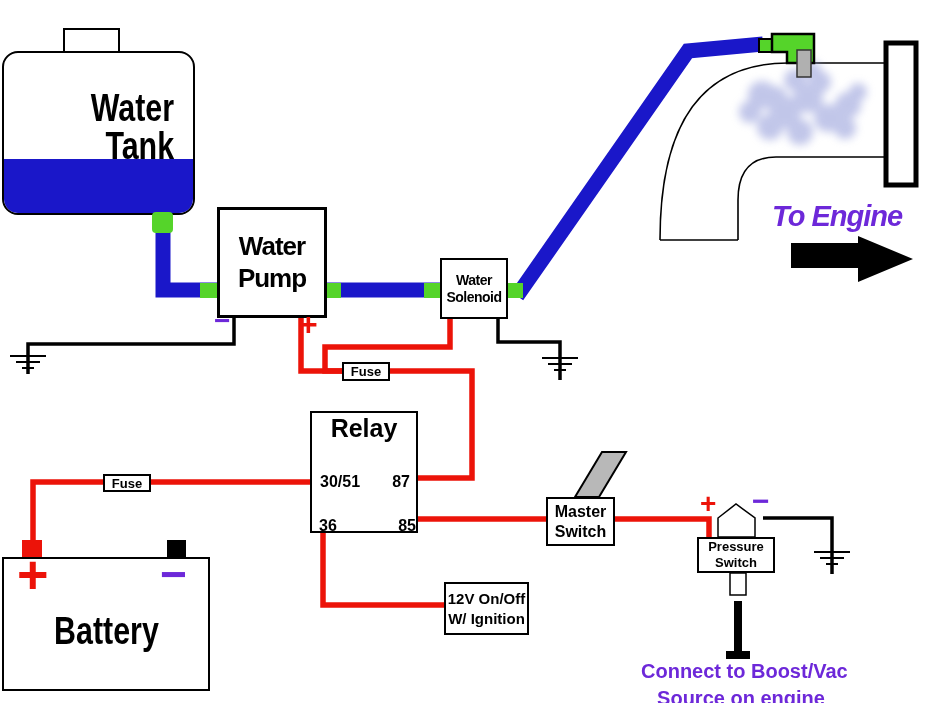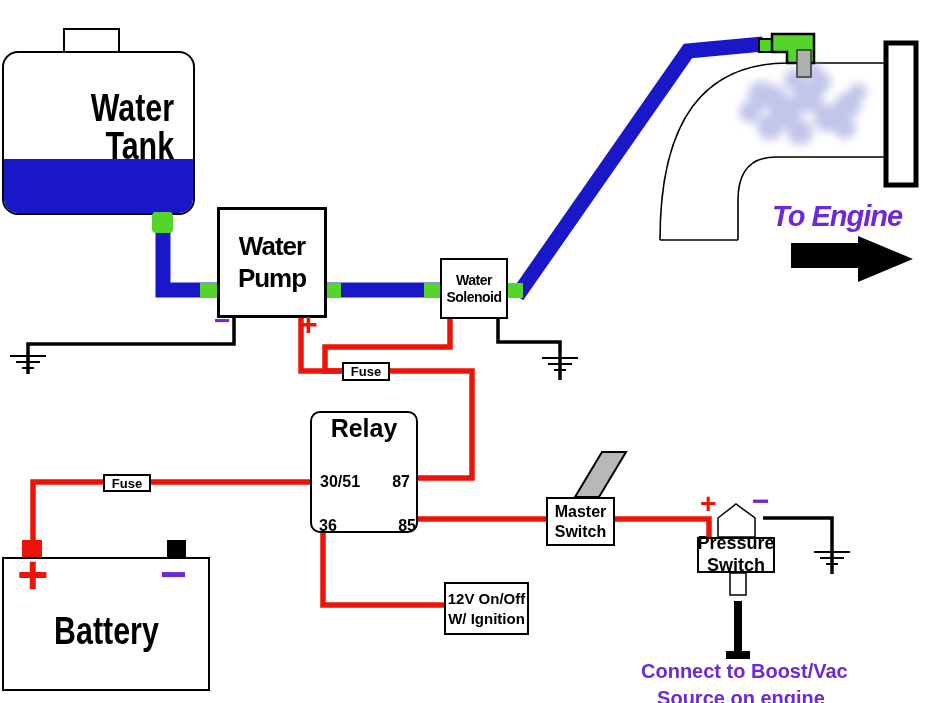--- a/index.html
+++ b/index.html
@@ -15,31 +15,31 @@
   .condensed{display:inline-block;transform:scaleX(.8);transform-origin:center;}
   
   #tank{left:2px;top:51px;width:193px;height:164px;border-radius:16px;justify-content:flex-start;overflow:hidden;}
   #tank .water{position:absolute;left:0;right:0;bottom:0;height:54px;background:#1a17c9;border-radius:0 0 13px 13px;}
   #tank .tlabel{margin-top:36px;font-size:38px;line-height:1;}
   #tank-cap{left:63px;top:28px;width:57px;height:27px;}
   #pump{left:217px;top:207px;width:110px;height:111px;border-width:3px;font-size:26px;line-height:1.2;letter-spacing:-1px;}
   #solenoid{left:440px;top:258px;width:68px;height:61px;font-size:14px;line-height:1.2;letter-spacing:-.5px;}
   #fuse-top{left:342px;top:362px;width:48px;height:19px;font-size:13px;}
   #fuse-batt{left:103px;top:474px;width:48px;height:18px;font-size:13px;}
-  #relay{left:310px;top:411px;width:108px;height:122px;justify-content:flex-start;border-radius:10px;}
+  #relay{left:310px;top:411px;width:108px;height:122px;justify-content:flex-start;}
   #relay .rtitle{margin-top:3px;font-size:25px;line-height:1;}
   #relay .term{position:absolute;font-size:16px;line-height:1;}
   #relay .t30{left:8px;top:61px;}
   #relay .t87{right:6px;top:61px;}
   #relay .t86{left:7px;top:105px;}
   #relay .t85{right:0;top:105px;}
   #battery{left:2px;top:557px;width:208px;height:134px;}
   #battery .blabel{font-size:38px;line-height:1;margin-top:14px;}
   #master{left:546px;top:497px;width:69px;height:49px;font-size:16px;line-height:1.25;}
-  #pressure{left:697px;top:537px;width:78px;height:36px;font-size:18px;line-height:1.2;}
+  #pressure{left:697px;top:537px;width:78px;height:36px;font-size:13px;line-height:1.2;}
   #ignition{left:444px;top:582px;width:85px;height:53px;font-size:15px;line-height:1.3;}
   #to-engine{left:772px;top:200px;font-size:29px;font-style:italic;letter-spacing:-1px;}
   #boost-note{left:641px;top:658px;width:200px;text-align:center;font-size:20px;line-height:1.35;}
   #pump-plus{left:299px;top:306px;font-size:32px;color:#ec1309;}
   #pump-minus{left:214px;top:305px;font-size:28px;}
   #batt-plus{left:17px;top:543px;font-size:54px;color:#ec1309;}
   #batt-minus{left:160px;top:547px;font-size:46px;}
   #press-plus{left:700px;top:488px;font-size:28px;color:#ec1309;}
   #press-minus{left:752px;top:484px;font-size:30px;}
 </style>

